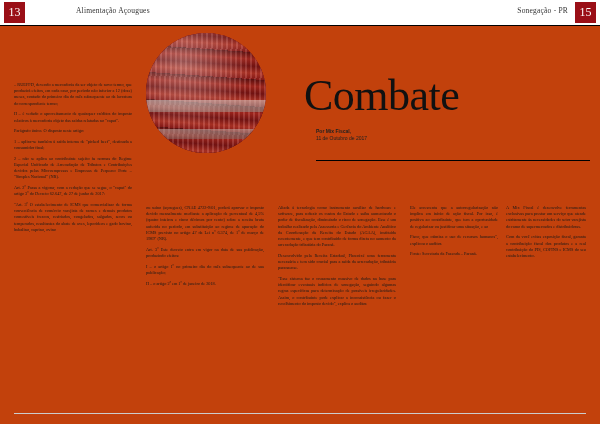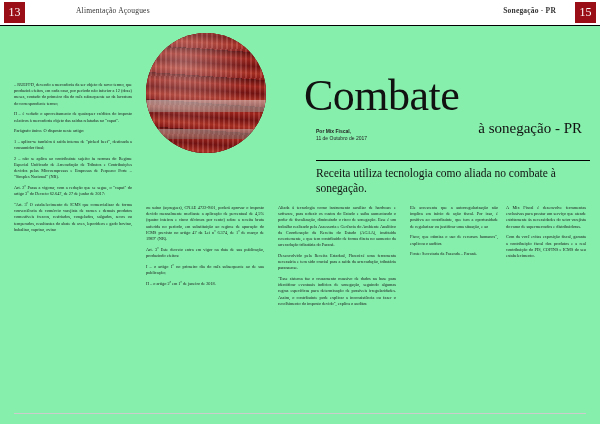--- a/index.html
+++ b/index.html
@@ -10,21 +10,21 @@
   body {
     width: 600px;
     height: 424px;
     overflow: hidden;
     font-family: "Liberation Serif", serif;
   }
   .page {
     position: relative;
     width: 600px;
     height: 424px;
-    background: #86efac;
+    background: #c2410c;
     box-sizing: border-box;
   }
   
   .header {
     position: absolute;
     top: 0; left: 0;
     width: 600px;
     height: 26px;
     background: #ffffff;
   }
@@ -53,21 +53,21 @@
   .header-label {
     position: absolute;
     top: 6px;
     font-family: "Liberation Serif", serif;
     font-size: 7.5px;
     color: #333333;
     letter-spacing: 0.2px;
     margin-left: 44px;
   }
   .header-label.left { left: 32px; }
-  .header-label.right { right: 44px; font-weight: bold; }
+  .header-label.right { right: 32px; }
 
   
   .col {
     position: absolute;
     font-family: "Liberation Serif", serif;
     font-size: 4.3px;
     line-height: 6.2px;
     color: #1a1a1a;
     text-align: justify;
   }
@@ -209,30 +209,28 @@
 
   <div class="photo">
     <div class="meat"></div>
     <div class="tray"></div>
     <div class="tray2"></div>
     <div class="sheen"></div>
   </div>
 
   <div class="masthead">
     <div class="masthead-title">Combate</div>
-    <div class="masthead-sub">à sonegação - PR</div>
   </div>
 
   <div class="byline">
     <div>Por Mix Fiscal,</div>
     <div class="date">11 de Outubro de 2017</div>
   </div>
 
   <div class="section-rule"></div>
-  <div class="lede">Receita utiliza tecnologia como aliada no combate à sonegação.</div>
 
   <div class="col col-a">
     <p>– RUEFFD, devendo a mercadoria da ser objeto de novo termo, que produzirá efeitos, em cada caso, por período não inferior a 12 (doze) meses, contado do primeiro dia do mês subsequente ao da lavratura do correspondente termo;</p>
     <p>II – é vedado o aproveitamento de quaisquer créditos do imposto relativos à mercadoria objeto das saídas relatadas no "caput".</p>
     <p>Parágrafo único. O disposto neste artigo:</p>
     <p>1 – aplica-se também à saída interna de "picked beef", destinada a consumidor final;</p>
     <p>2 – não se aplica ao contribuinte sujeito às normas do Regime Especial Unificado de Arrecadação de Tributos e Contribuições devidos pelas Microempresas e Empresas de Pequeno Porte – "Simples Nacional" (NR).</p>
     <p>Art. 2º Passa a vigorar, com a redação que se segue, o "caput" do artigo 3º do Decreto 62.647, de 27 de junho de 2017:</p>
     <p>"Art. 3º O estabelecimento de ICMS que comercializar de forma conveniência de comércio varejista de carnes e demais produtos comestíveis frescos, resfriados, congelados, salgados, secos ou temperados, resultantes do abate de aves, leporídeos e gado bovino, bubalino, caprino, ovino</p>
   </div>

